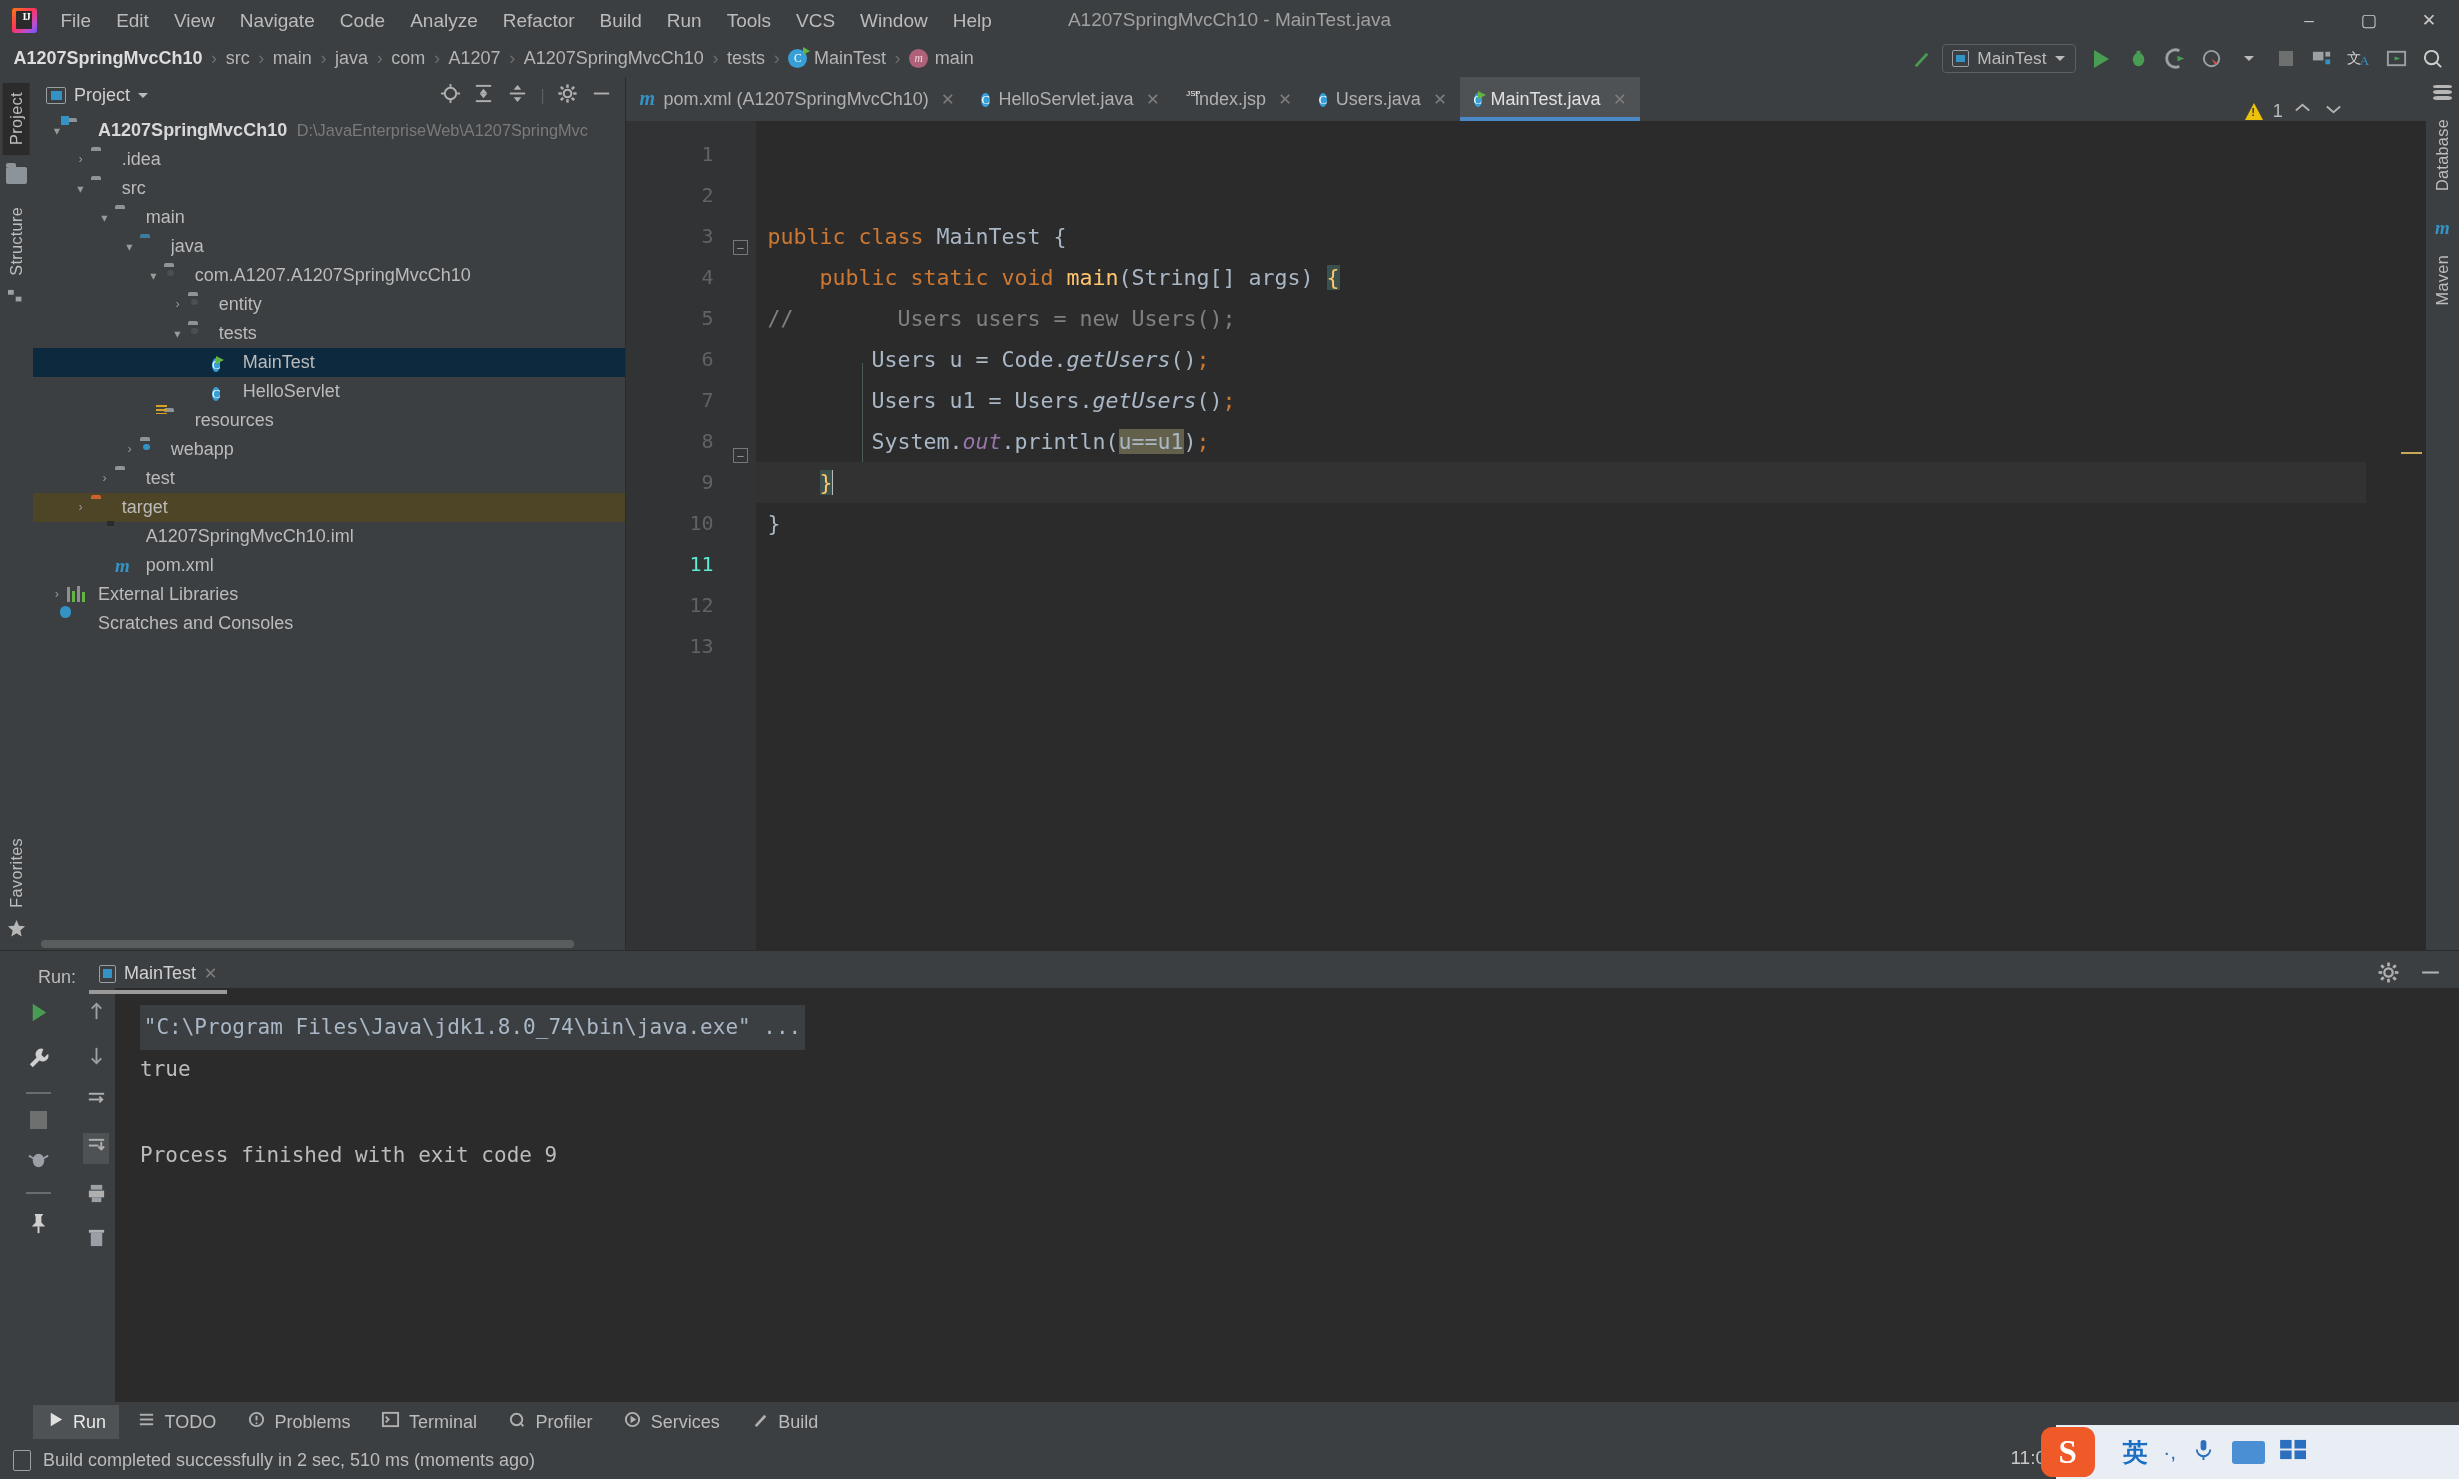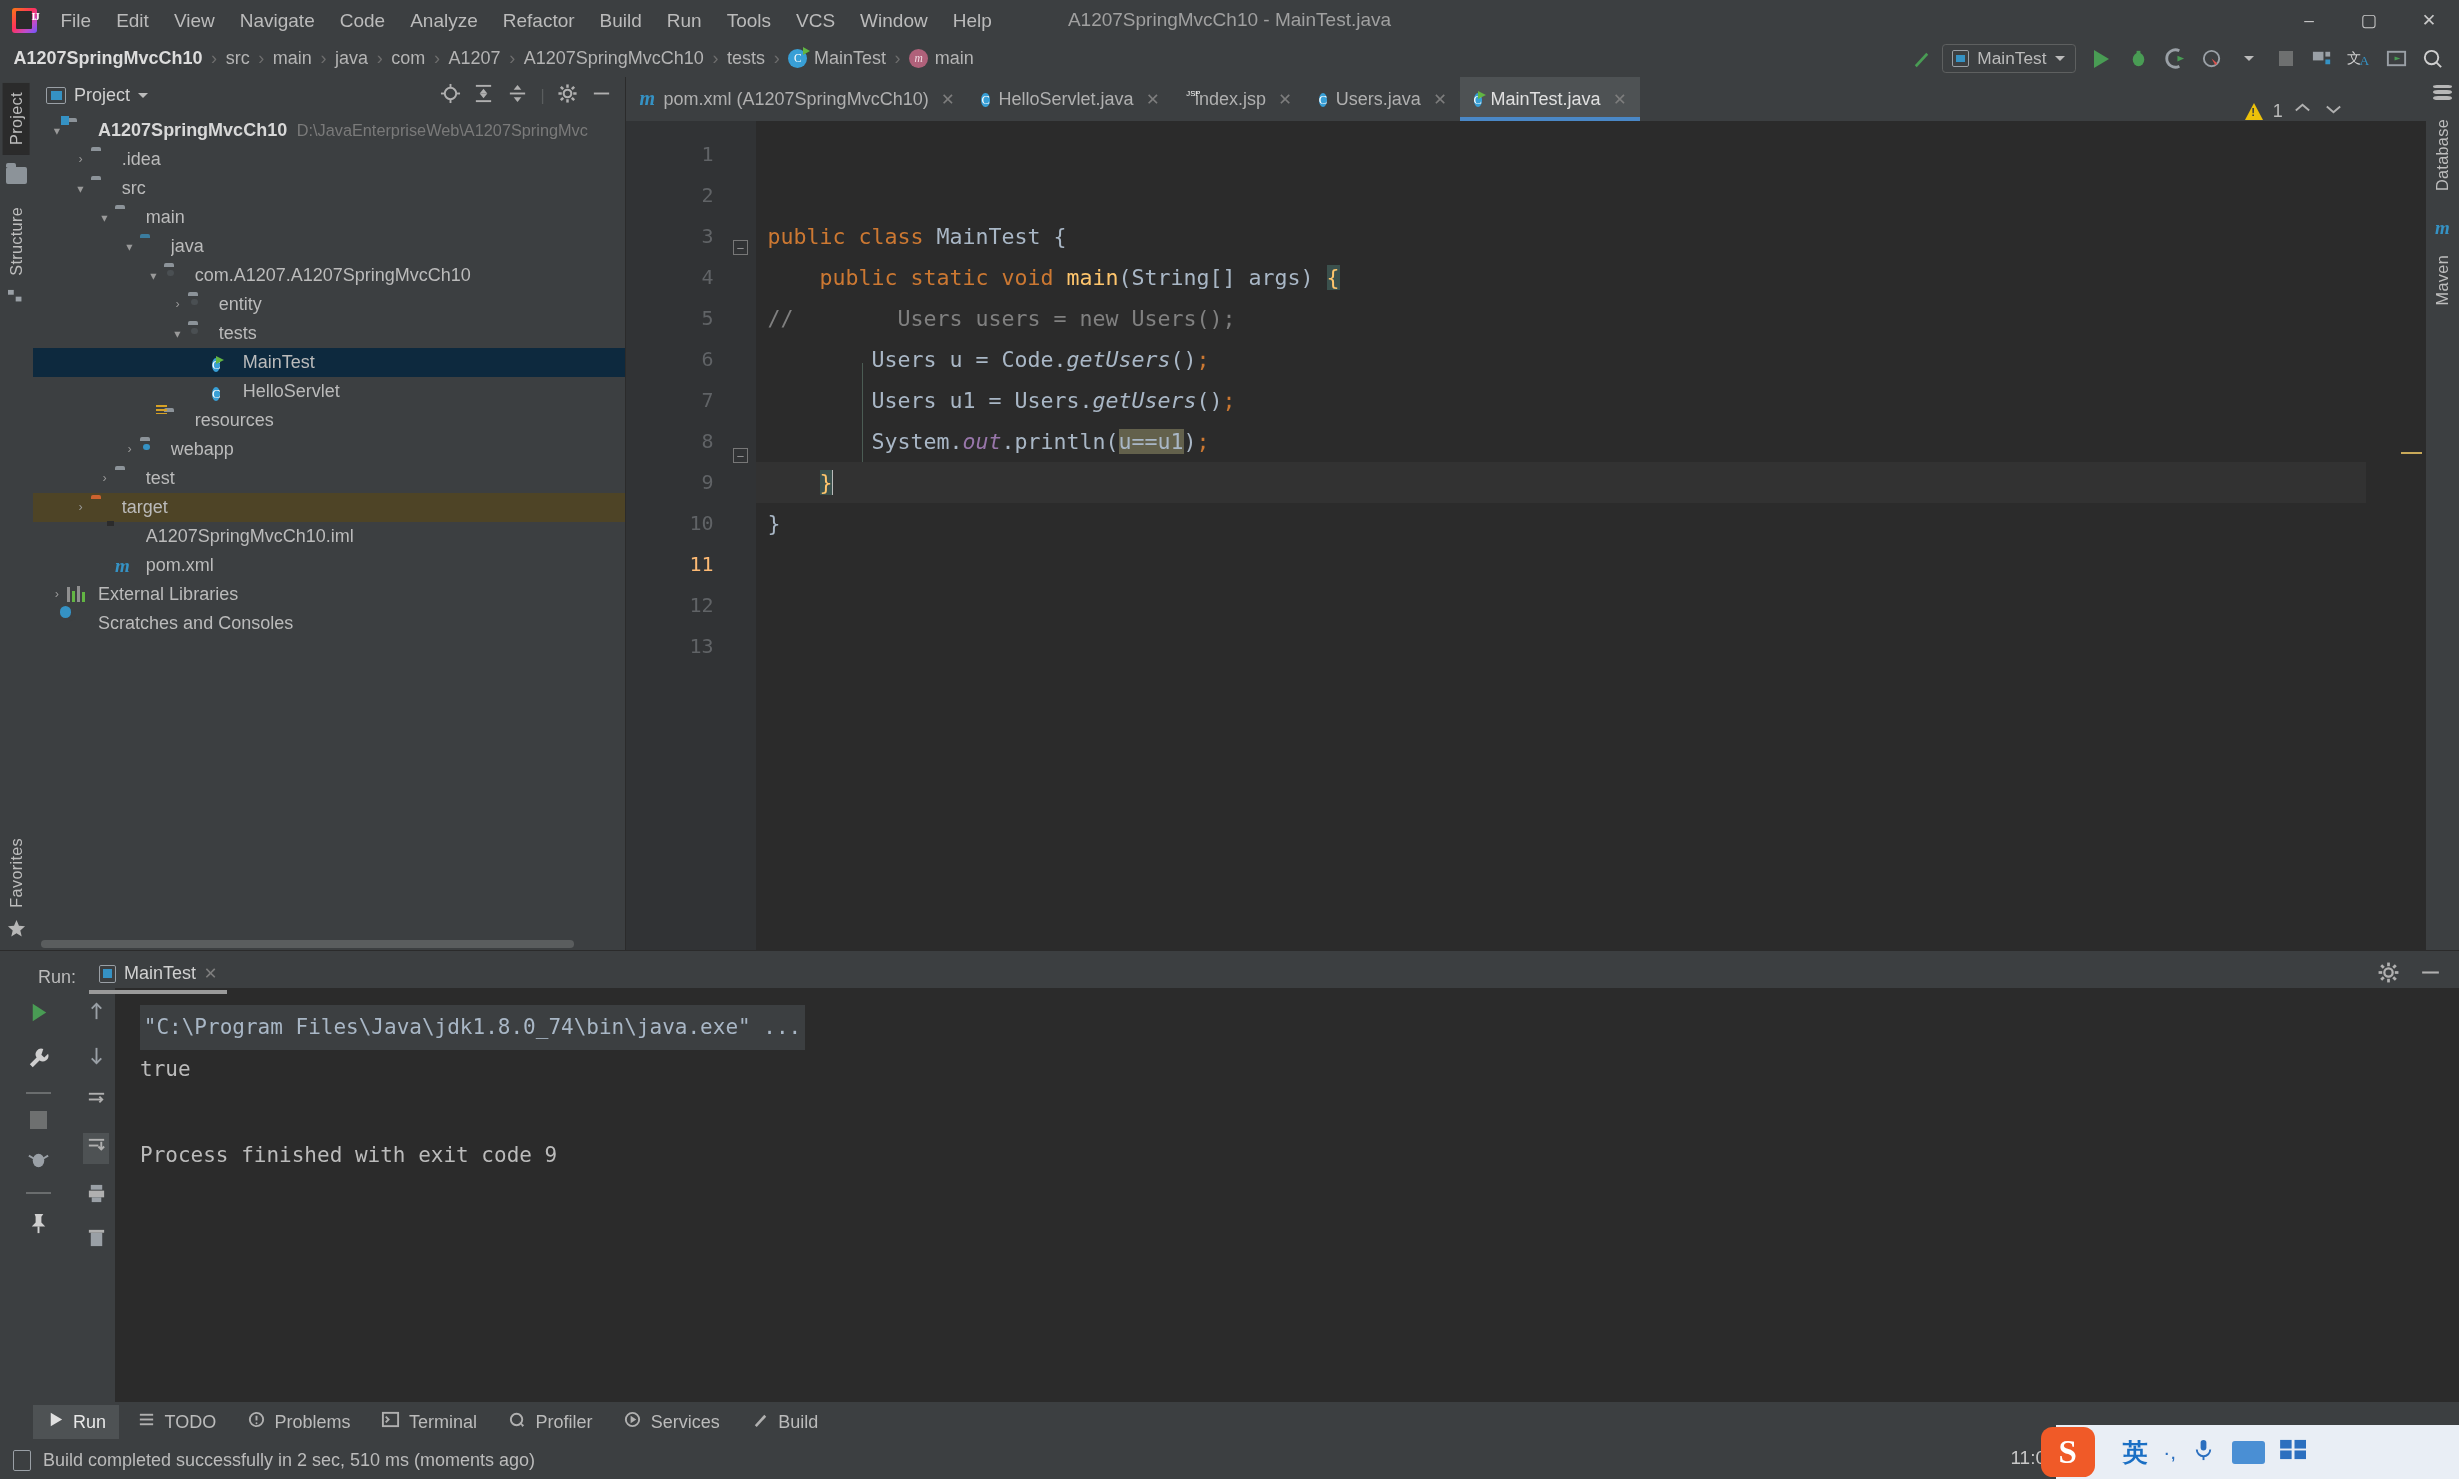--- a/index.html
+++ b/index.html
@@ -14,21 +14,21 @@
 
   
   .titlebar {
     height: 40px; background: #3c3f41; display: flex; align-items: center;
     position: relative; flex: 0 0 40px;
   }
   .ij-logo { width: 25px; height: 25px; margin-left: 11.5px; margin-right: 11.5px; position: relative; }
   .ij-logo .sq { position:absolute; inset:0; border-radius:2.9px;
     background: linear-gradient(135deg,#f97a12 0%, #fe315d 45%, #bd4dcf 75%, #6b57ff 100%); }
   .ij-logo .inner { position:absolute; left:4.8px; top:3.8px; width:15.4px; height:17.3px; background:#2b2b2b; border-radius:1px;}
-  .ij-logo .ij { position:absolute; left:16px; top:0; width:15.4px; height:17.3px; color:#fff; font-size:10.6px;
+  .ij-logo .ij { position:absolute; left:7px; top:0; width:15.4px; height:17.3px; color:#fff; font-size:10.6px;
      font-family:"Liberation Serif",serif; font-weight:bold; text-align:center; line-height:17.3px; letter-spacing:-1px;}
   .menu { display: flex; align-items: center; height: 40px; }
   .menu-item {
     color: #bbbbbb; font-size: 19px; padding: 3.8px 12.5px; line-height: 23px;
     white-space: nowrap; cursor: default;
   }
   .win-title {
     position: absolute; left: 0; right: 0; text-align: center; color: #a0a0a0;
     font-size: 19px; pointer-events: none;
   }
@@ -137,21 +137,21 @@
   .tab.active { background:#4e5254; color:#e0e0e0; }
   .tab.active::after { content:''; position:absolute; left:0; right:0; bottom:0; height:3.8px; background:#4a88c7; }
   .tab .x { color:#7d7d7d; font-size:16.3px; margin-left:3.8px;}
   .jsp-ico { width:19px;height:21px;background:#c7c7c7;border-radius:1.9px;position:relative;overflow:hidden;}
   .jsp-ico::after{content:'JSP';position:absolute;left:0;bottom:0;right:0;height:9.6px;background:#d8772f;color:#fff;font-size:7.7px;text-align:center;line-height:9.6px;}
   .editorbody { flex:1 1 auto; display:flex; min-height:0; position:relative; background:#2b2b2b; }
   .gutter { width:101px; flex:0 0 101px; background:#313335; position:relative; }
   .glines { padding-top:13.4px; }
   .gl { height:41px; color:#606366; font-size:20px; text-align:right; padding-right:13.4px;
         font-family:"DejaVu Sans Mono", monospace; line-height:41px; position:relative;}
-  .gl.cur { color:#fdba74; }
+  .gl.cur { color:#5eead4; }
   .gl .runmark { position:absolute; right:-21px; top:14.4px; width:0;height:0;
       border-left:12.5px solid #499c54; border-top:7.7px solid transparent; border-bottom:7.7px solid transparent;}
   .foldcol { width:29px; flex:0 0 29px; background:#313335; position:relative;}
   .fold { position:absolute; width:15.4px;height:15.4px; border:1px solid #777; color:#aaa; font-size:11.5px;
           text-align:center; line-height:13.4px; left:5.8px; background:#313335;}
   .codearea { flex:1 1 auto; position:relative; overflow:hidden; background:#2b2b2b; padding-top:13.4px;}
   .cl { height:41px; line-height:41px; font-family:"DejaVu Sans Mono", monospace; font-size:21.6px;
         color:#a9b7c6; white-space:pre; padding-left:11.5px; position:relative; }
   .cl.hl { background:#323232; }
   .kw { color:#cc7832; }

